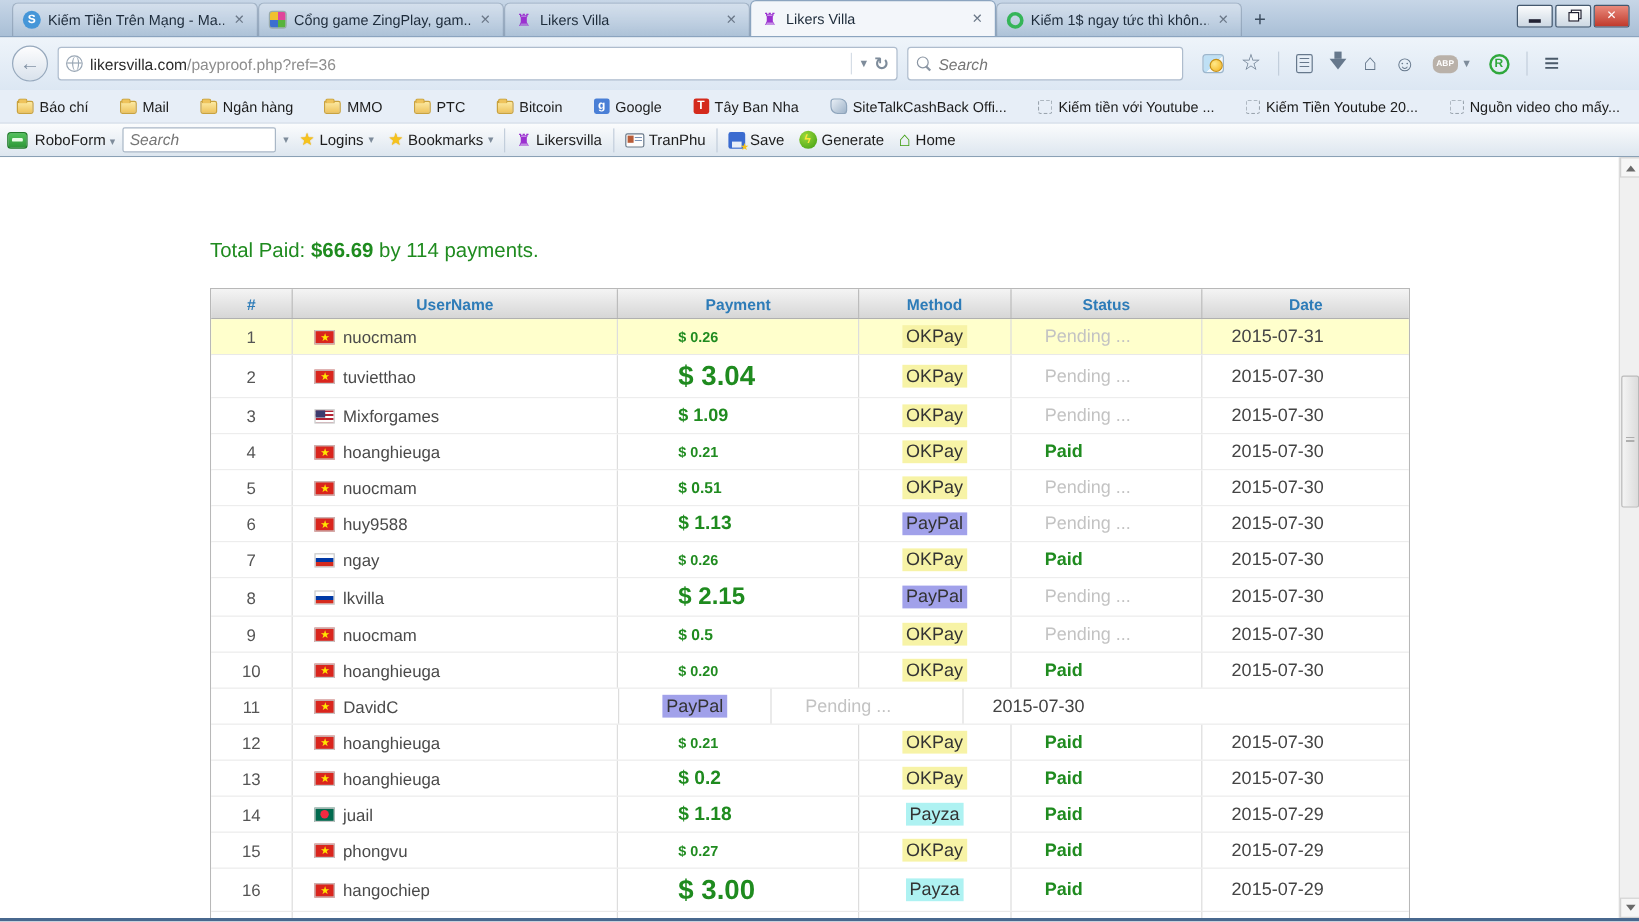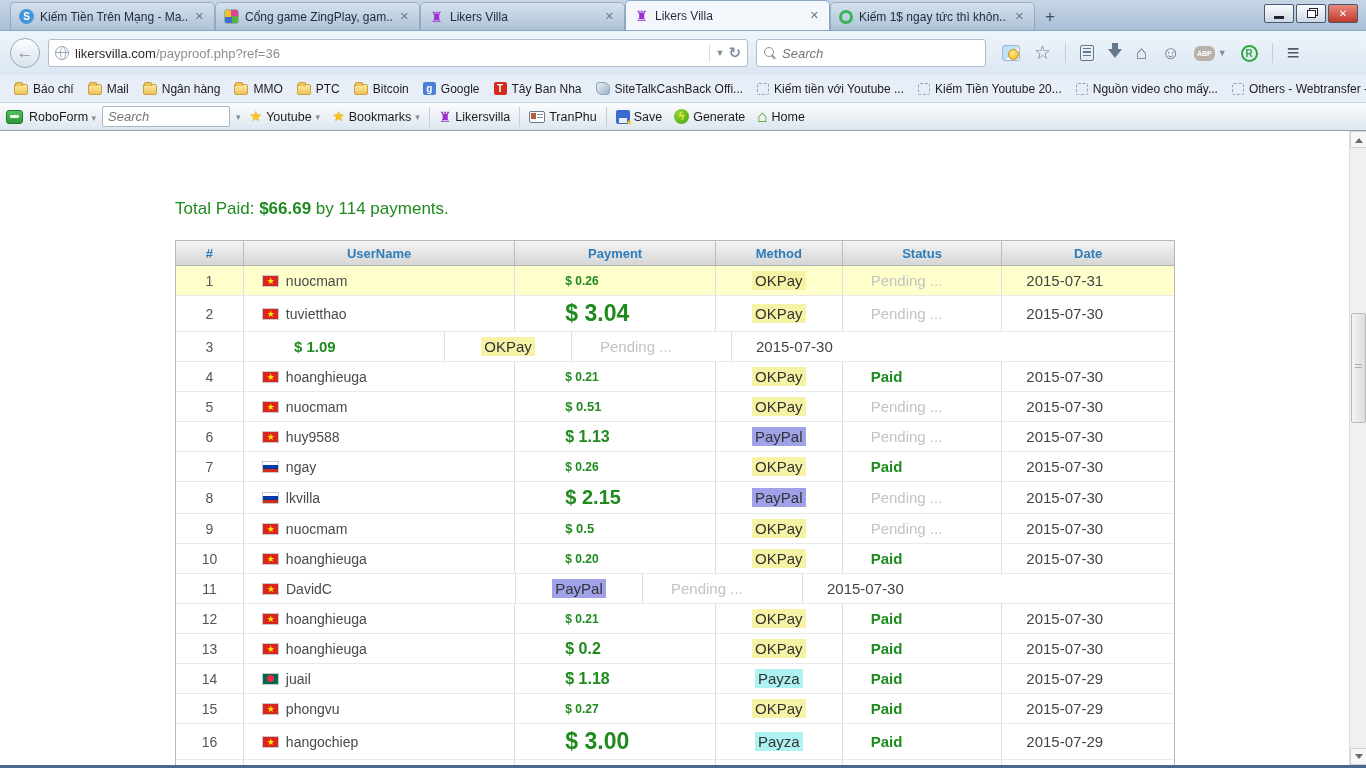--- a/index.html
+++ b/index.html
@@ -56,21 +56,21 @@
   .ic-dl::before { content:''; position:absolute; left:-3px; top:-15px; width:6px; height:6px; background:#66788c; }
   .ic-home-gray { font-size:19px; color:#66788c; line-height:16px; font-weight:bold; }
   .ic-smile { font-size:18px; color:#66788c; line-height:16px; }
   .ic-abp { display:flex; align-items:center; gap:3px; }
   .abp-badge { background:#b9b1a9; color:#fff; font-size:7px; font-weight:bold; padding:4px 3px; border-radius:6px; letter-spacing:0; }
   .ic-rf-r { width:17px; height:17px; border:2px solid #2fa83c; border-radius:50%; color:#2fa83c; font-weight:bold; font-size:10px; display:flex; align-items:center; justify-content:center; }
   .ic-menu { font-size:22px; color:#4a5a6a; line-height:16px; }
   .vsep { width:1px; height:20px; background:#c2cedb; }
 
   
-  .bmbar { height:27px; background:#e7eef7; display:flex; align-items:center; padding:0 8px; gap:2px; overflow:hidden; }
+  .bmbar { height:27px; background:#e7eef7; display:flex; align-items:center; padding:0 8px; gap:14px; overflow:hidden; }
   .bm-item { display:flex; align-items:center; gap:5px; font-size:12px; color:#1c1c1c; padding:3px 6px; white-space:nowrap; }
   .ic-folder { width:14px; height:11px; background:linear-gradient(#fce9a2,#eec35c); border:1px solid #c9a23e; border-radius:1px 2px 2px 2px; position:relative; margin-top:2px; flex:none; }
   .ic-folder::before { content:''; position:absolute; top:-3.5px; left:0px; width:6px; height:3px; background:#eec35c; border:1px solid #c9a23e; border-bottom:none; border-radius:2px 2px 0 0; }
   .ic-page { width:12px; height:12px; border:1px dashed #9aa4ae; border-radius:2px; flex:none; }
   .ic-google { width:13px; height:13px; background:#4a7fd6; color:#fff; font-weight:bold; font-size:10px; text-align:center; line-height:13px; border-radius:2px; flex:none; }
   .ic-redt { width:13px; height:13px; background:#d42a1c; color:#fff; font-weight:bold; font-size:10px; text-align:center; line-height:13px; border-radius:2px; flex:none; }
   .ic-sitetalk { width:14px; height:13px; background:linear-gradient(135deg,#e8eef5,#9fb4ca); border-radius:3px 6px 3px 6px; border:1px solid #8fa5bc; flex:none; }
 
   
   .rfbar { height:29px; background:linear-gradient(#fbfcfd,#dde6ef); border-top:1px solid #cdd8e4; border-bottom:1px solid #8aa0b5; display:flex; align-items:center; padding:0 6px; gap:6px; }
@@ -277,21 +277,21 @@
 <div class="rfbar">
   <span class="ic-rf-logo"></span>
   <span class="rf-label"><span>RoboForm</span> <span class="ic-caret">▾</span></span>
   <span class="rf-search">
       <input placeholder="Search" style="">
     </span>
   <span class="ic-caret">▾</span>
   <span id="rf-items" style="display:flex;align-items:center;gap:6px;">
       <span class="rf-item">
         <span class="ic-star-y">★</span>
-        <span class="rf-label">Youtube</span>
+        <span class="rf-label">Logins</span>
         <span class="ic-caret">▾</span>
       </span>
       <span class="rf-item">
         <span class="ic-star-y">★</span>
         <span class="rf-label">Bookmarks</span>
         <span class="ic-caret">▾</span>
       </span>
       <span class="vsep"></span>
       <span class="rf-item">
         <span class="fav-castle-glyph">♜</span>
@@ -358,20 +358,24 @@
         <div class="cell c-method">
           <span class="method-badge" style="background: rgb(247, 243, 166);">OKPay</span>
         </div>
         <div class="cell c-status">
           <span class="status-pending">Pending ...</span>
         </div>
         <div class="cell c-date">2015-07-30</div>
       </div>
       <div class="t-row">
         <div class="cell c-n">3</div>
+        <div class="cell c-user">
+          <span class="flag flag-us"></span>
+          <span>Mixforgames</span>
+        </div>
         <div class="cell c-pay" style="font-size: 15px;">$ 1.09</div>
         <div class="cell c-method">
           <span class="method-badge" style="background: rgb(247, 243, 166);">OKPay</span>
         </div>
         <div class="cell c-status">
           <span class="status-pending">Pending ...</span>
         </div>
         <div class="cell c-date">2015-07-30</div>
       </div>
       <div class="t-row">

